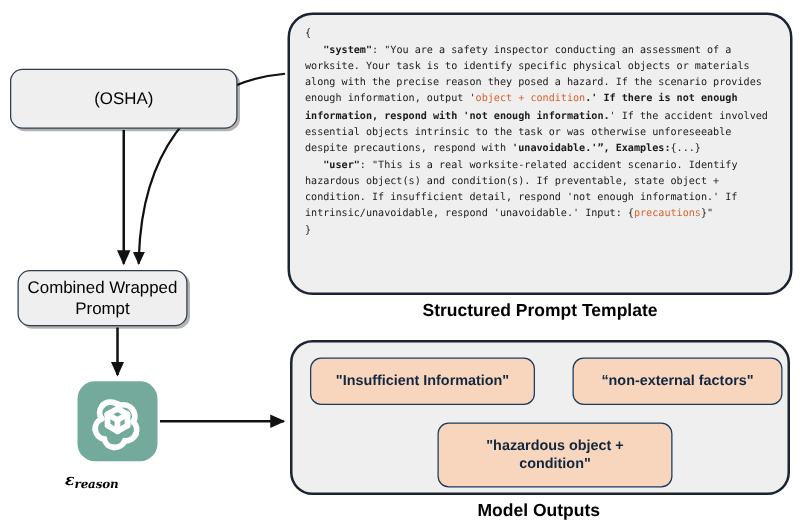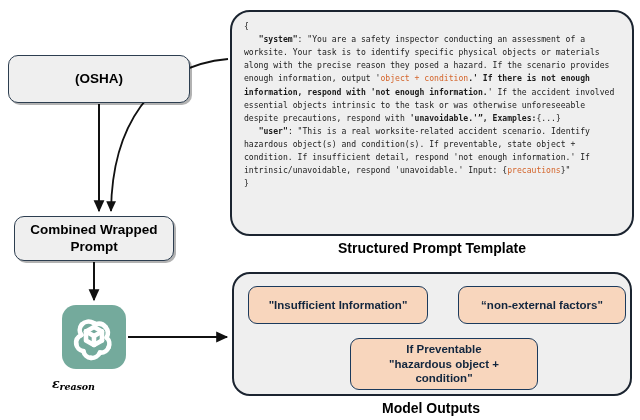--- a/index.html
+++ b/index.html
@@ -27,36 +27,36 @@
   .node {
     position: absolute;
     box-sizing: border-box;
     background: #EFEFEF;
     border: 1.6px solid #2D3E50;
     border-radius: 10px;
     display: flex;
     align-items: center;
     justify-content: center;
     text-align: center;
-    font-weight: bold;
+    font-weight: normal;
     line-height: 1.2;
     color: #000;
     box-shadow: 2px 2px 0 rgba(0,0,0,0.30);
   }
 
   #osha-node {
     left: 8px; top: 55px;
     width: 182px; height: 48px;
     font-size: 13.5px;
   }
   #osha-node .l2 { display:block; }
 
   #combined-node {
     left: 14px; top: 216px;
-    width: 160px; height: 45px;
+    width: 136px; height: 45px;
     font-size: 13.5px;
     justify-content: center;
   }
 
   
   #prompt-card {
     position: absolute;
     left: 230px; top: 10px;
     width: 404px; height: 226px;
     box-sizing: border-box;
@@ -212,18 +212,17 @@
 
 <div class="out-box" id="out-insufficient">
   <span>"Insufficient Information"</span>
 </div>
 
 <div class="out-box" id="out-nonexternal">
   <span>“non-external factors"</span>
 </div>
 
 <div class="out-box" id="out-preventable">
-  <span class="ln">If Preventable</span>
   <span class="ln">"hazardous object +</span>
   <span class="ln">condition"</span>
 </div>
 
 <div class="caption" id="outputs-caption">Model Outputs</div>
 
 </body></html>

